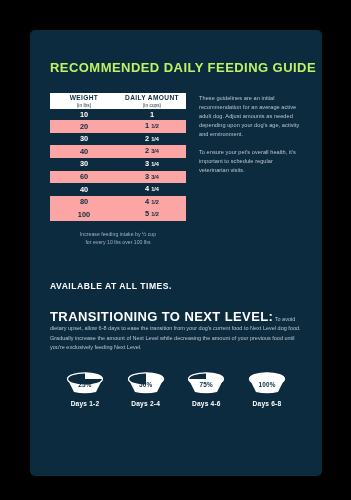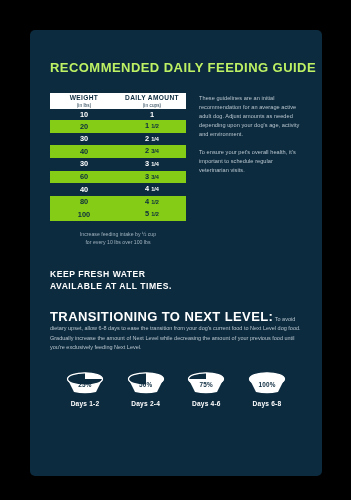--- a/index.html
+++ b/index.html
@@ -59,21 +59,21 @@
   .th-sub {
     display: block;
     color: #0c2b3f;
     font-size: 4.6px;
     font-weight: normal;
     letter-spacing: 0.1px;
     line-height: 7px;
   }
   tbody tr.odd { background: #0c2b3f; }
   tbody tr.odd td { color: #ffffff; }
-  tbody tr.even { background: #84cc16; }
+  tbody tr.even { background: #fca5a5; }
   tbody tr.even td { color: #0c2b3f; }
   .frac { font-size: 5.6px; }
 
   .side-note {
     flex: 1 1 auto;
     padding-left: 13px;
     padding-top: 1px;
   }
   .side-note p {
     color: #b9c6cf;
@@ -213,21 +213,21 @@
         </div>
       </div>
 
       <div class="side-note">
         <p>These guidelines are an initial recommendation for an average active adult dog. Adjust amounts as needed depending upon your dog's age, activity and environment.</p>
         <p>To ensure your pet's overall health, it's important to schedule regular veterinarian visits.</p>
       </div>
     </div>
 
     <h2 id="water-heading">
-      <span>KEEP FRESH WATER</span><br>
+      <br>
       <span>AVAILABLE AT ALL TIMES.</span>
     </h2>
 
     <div id="transition-block">
       <span id="transition-heading">TRANSITIONING TO NEXT LEVEL:</span>
       <span>To avoid dietary upset, allow 6-8 days to ease the transition from your dog's current food to Next Level dog food. Gradually increase the amount of Next Level while decreasing the amount of your previous food until you're exclusively feeding Next Level.</span>
     </div>
 
     <div id="bowls">
         <div class="bowl-col">

